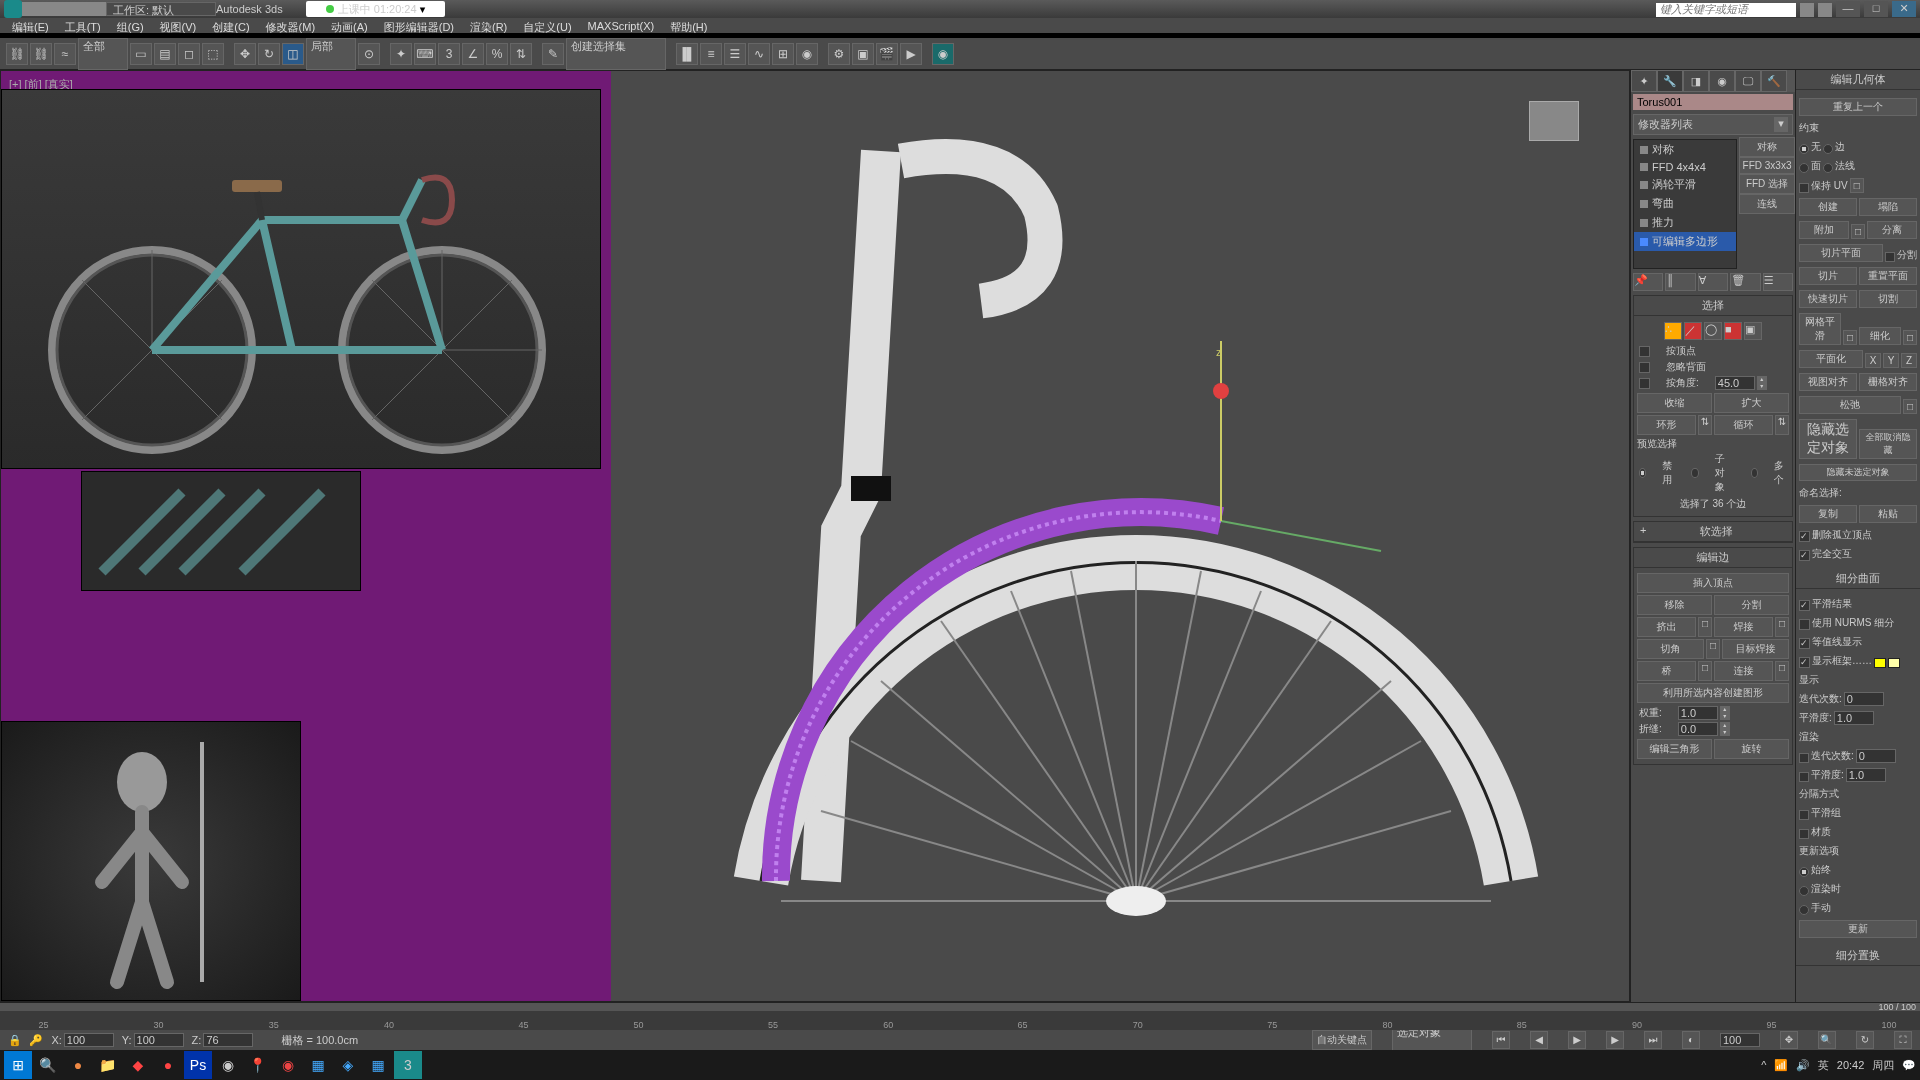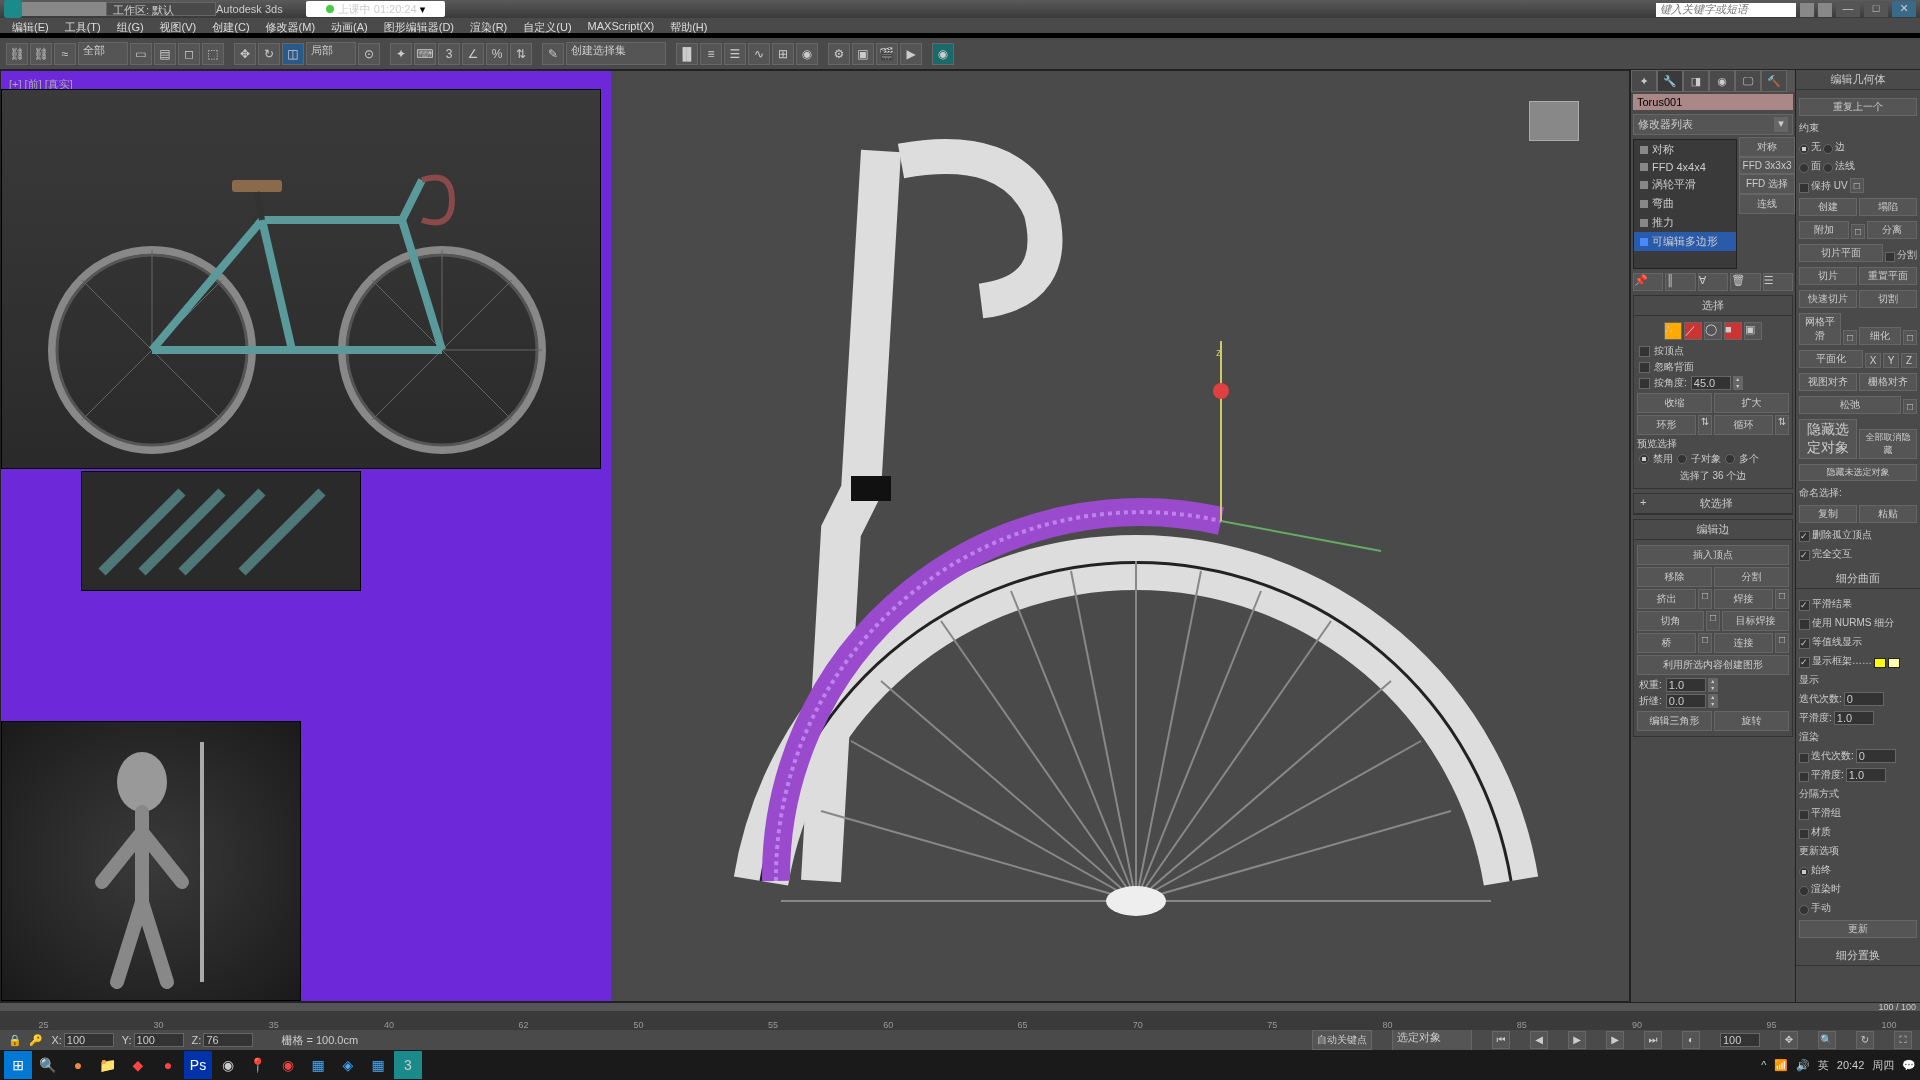--- a/index.html
+++ b/index.html
@@ -15,23 +15,23 @@
 .titlebar .search{background:#fff;width:140px;height:14px}
 .titlebar .search input{width:100%;border:none;font-style:italic;color:#999;padding:0 4px}
 .winbtn{width:24px;height:16px;background:#555;text-align:center;line-height:14px}
 .winbtn.close{background:#3a6a8a}
 .menubar{height:20px;background:#4a4a4a;border-bottom:5px solid #000000;display:flex;padding:0 4px}
 .menubar .mi{padding:2px 8px;color:#ddd}
 .toolbar{height:32px;background:#4a4a4a;border-bottom:1px solid #222;display:flex;align-items:center;padding:0 6px;gap:2px}
 .tool{width:22px;height:22px;background:#555;border:1px solid #666;display:flex;align-items:center;justify-content:center;font-size:12px}
 .tool.active{background:#2a5a8a}
 .tool-sep{width:6px}
-.tool-dd{background:#555;border:1px solid #666;height:23px;padding:0 4px;min-width:50px}
+.tool-dd{background:#555;border:1px solid #666;height:32px;padding:0 4px;min-width:50px}
 .main{display:flex;height:calc(1080px - 18px - 20px - 32px - 48px - 30px)}
-.viewport{flex:1;background:#6d28d9;position:relative;border:1px solid #222}
+.viewport{flex:1;background:#701a75;position:relative;border:1px solid #222}
 .vp-label{position:absolute;top:6px;left:8px;color:#aaa;font-size:11px}
 .ref-img{position:absolute;background:#222;border:1px solid #000}
 .ref1{top:18px;left:0;width:600px;height:380px;background:linear-gradient(#3a3a3a,#2a2a2a)}
 .ref2{top:400px;left:80px;width:280px;height:120px;background:#2a2a2a}
 .ref3{top:650px;left:0;width:300px;height:280px;background:radial-gradient(#3a3a3a,#1a1a1a)}
 .model-area{position:absolute;top:0;left:610px;right:0;bottom:0;background:#4a4a4a;display:flex;align-items:center;justify-content:center}
 .gizmo{position:absolute;top:30px;right:40px;width:70px;height:60px}
 .gizmo-cube{width:50px;height:40px;background:#888;border:1px solid #aaa;margin:auto}
 .wheel-svg{position:absolute;bottom:0;left:50px}
 .cmd-panel{width:165px;background:#4a4a4a;border-left:1px solid #222;display:flex;flex-direction:column;overflow:hidden}
@@ -49,21 +49,21 @@
 .mod-btns{display:flex;margin:2px;gap:2px}
 .mod-btn{flex:1;height:18px;background:#555;border:1px solid #666}
 .rollout{margin:2px;border:1px solid #333}
 .ro-head{background:#4a4a4a;padding:2px 6px;text-align:center;border-bottom:1px solid #333}
 .ro-body{padding:3px;background:#4a4a4a}
 .sel-icons{display:flex;gap:2px;justify-content:center;margin:3px 0}
 .sel-icon{width:18px;height:18px;background:#555;border:1px solid #666}
 .sel-icon.vert{background:#ffaa00}
 .sel-icon.edge{background:#cc3333}
 .sel-icon.poly{background:#cc3333}
-.chk-row{display:flex;align-items:center;gap:4px;padding:1px 2px}
+.chk-row{display:flex;align-items:center;gap:16px;padding:1px 2px}
 .chk{width:11px;height:11px;background:#333;border:1px solid #666}
 .chk.on::after{content:"✓";color:#ccc;font-size:9px;display:block;line-height:9px}
 .spin{display:flex;align-items:center;gap:2px}
 .spin input{width:40px;background:#333;border:1px solid #666;color:#ccc;padding:0 2px;height:14px}
 .spin-btns{display:flex;flex-direction:column}
 .spin-btn{width:10px;height:7px;background:#666;font-size:6px;line-height:6px;text-align:center}
 .btn-row{display:flex;gap:2px;margin:2px 0}
 .pbtn{flex:1;background:#555;border:1px solid #666;padding:2px;text-align:center;font-size:10px}
 .pbtn.sq{flex:0 0 14px;padding:0}
 .right-panel{width:125px;background:#4a4a4a;border-left:1px solid #222;overflow:hidden}
@@ -591,21 +591,21 @@
   </div>
 </div>
 
 <div class="timeline">
   <div class="time-scrub">100 / 100</div>
   <div class="time-ruler">
     <span class="tick" style="left:2%">25</span>
     <span class="tick" style="left:8%">30</span>
     <span class="tick" style="left:14%">35</span>
     <span class="tick" style="left:20%">40</span>
-    <span class="tick" style="left:27%">62</span>
+    <span class="tick" style="left:27%">45</span>
     <span class="tick" style="left:33%">50</span>
     <span class="tick" style="left:40%">55</span>
     <span class="tick" style="left:46%">60</span>
     <span class="tick" style="left:53%">65</span>
     <span class="tick" style="left:59%">70</span>
     <span class="tick" style="left:66%">75</span>
     <span class="tick" style="left:72%">80</span>
     <span class="tick" style="left:79%">85</span>
     <span class="tick" style="left:85%">90</span>
     <span class="tick" style="left:92%">95</span>

